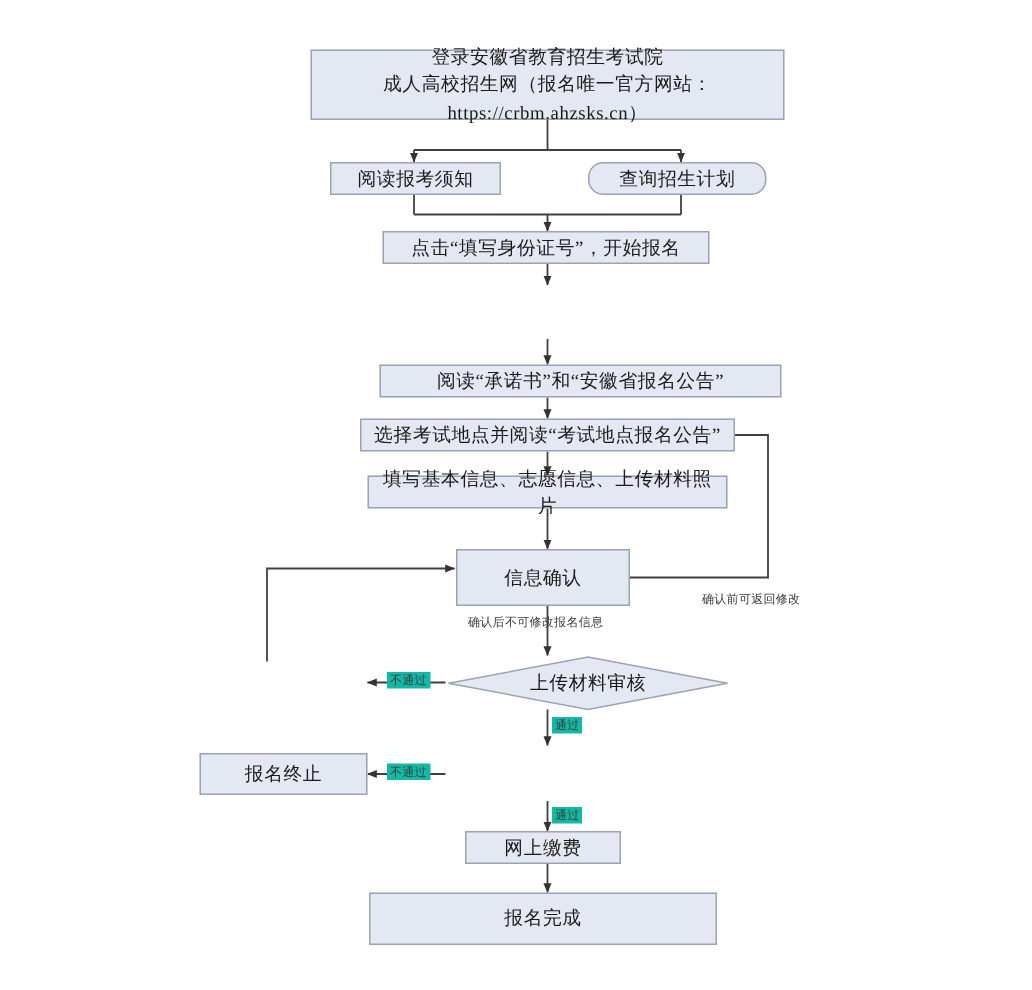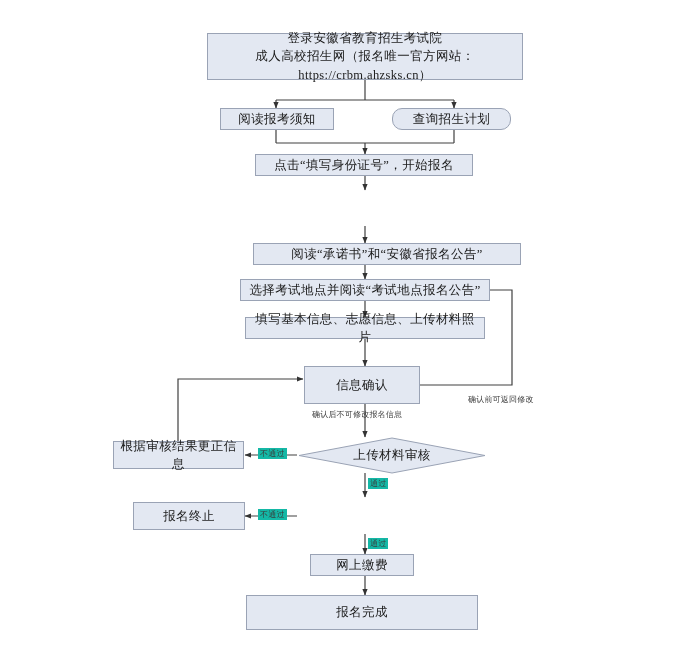--- a/index.html
+++ b/index.html
@@ -162,23 +162,20 @@
   </div>
 
   <div class="node" style="left:245px; top:317px; width:240px; height:22px;">
     <span class="node-text">填写基本信息、志愿信息、上传材料照片</span>
   </div>
 
   <div class="node" style="left:304px; top:366px; width:116px; height:38px;">
     <span class="node-text">信息确认</span>
   </div>
 
-  <div class="node" style="left:113px; top:441px; width:131px; height:28px;">
-    <span class="node-text">根据审核结果更正信息</span>
-  </div>
 
   <div class="diamond" style="left:297px; top:437px; width:190px; height:37px;">
     <svg width="190" height="37">
       <polygon points="95,1 188,18.5 95,36 2,18.5" fill="#e3e8f2" stroke="#9aa3b5" stroke-width="1"></polygon>
     </svg>
     <span class="dia-label">上传材料审核</span>
   </div>
 
   <div class="node" style="left:133px; top:502px; width:112px; height:28px;">
     <span class="node-text">报名终止</span>

